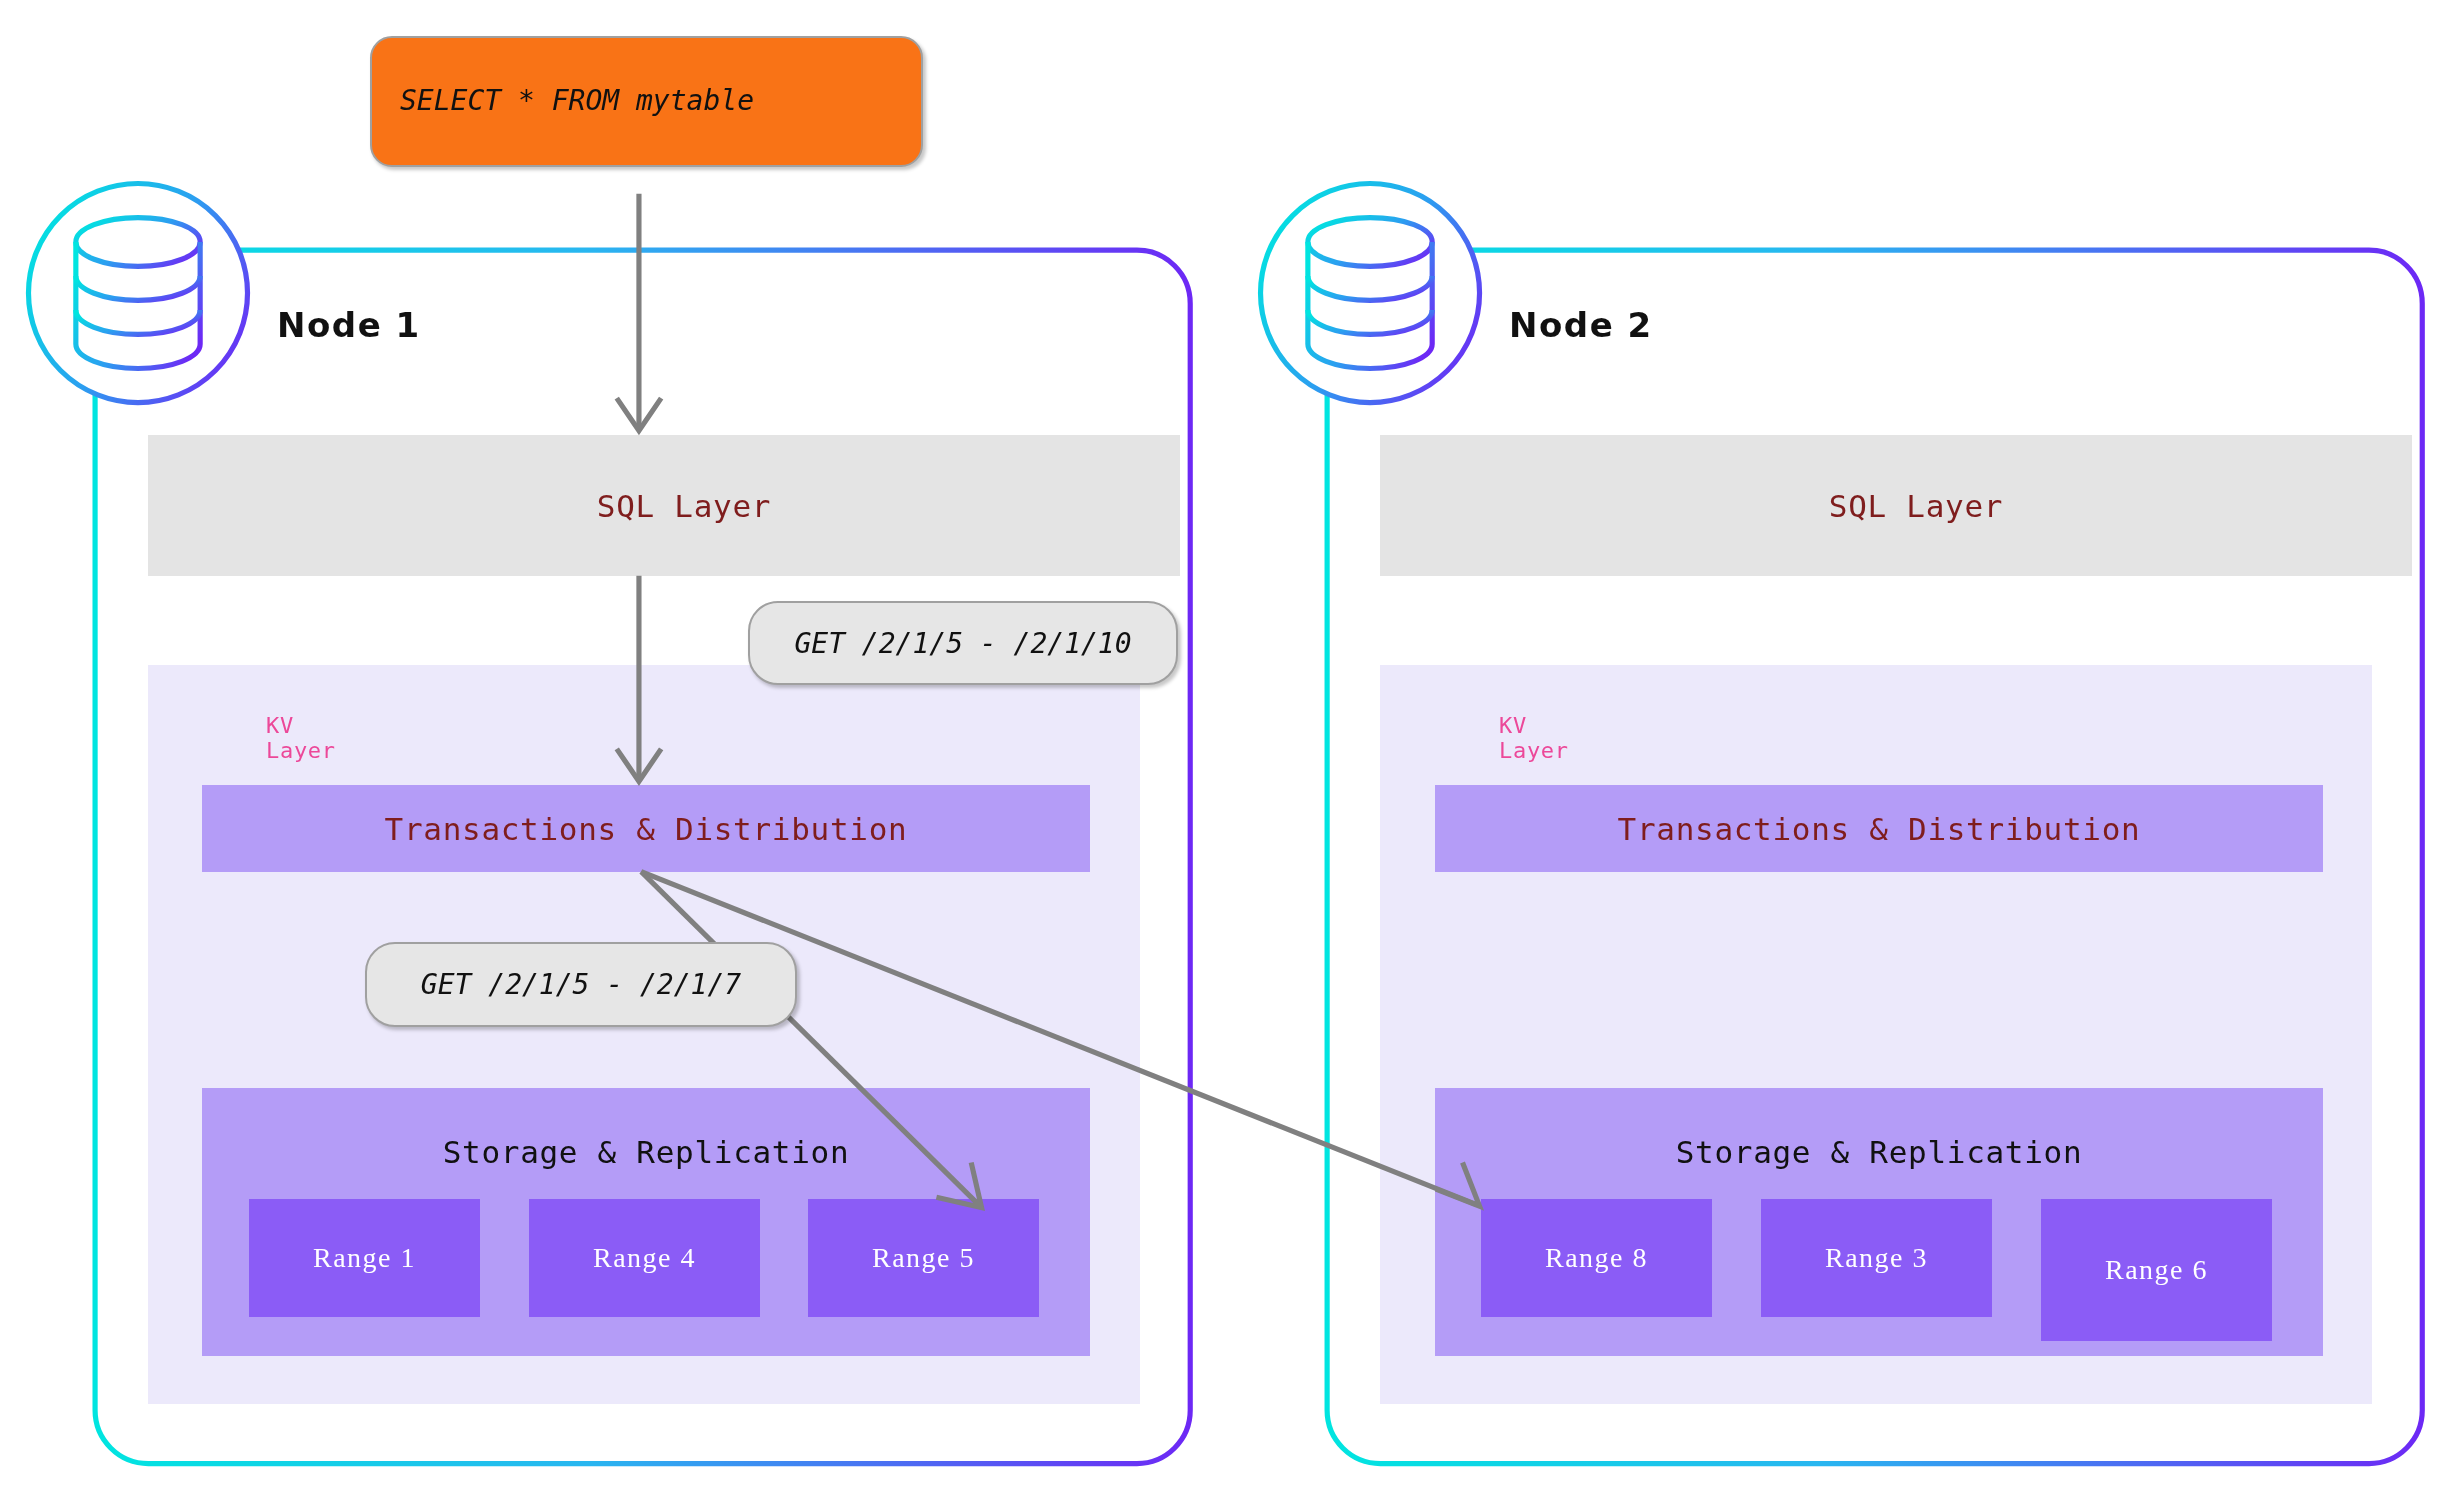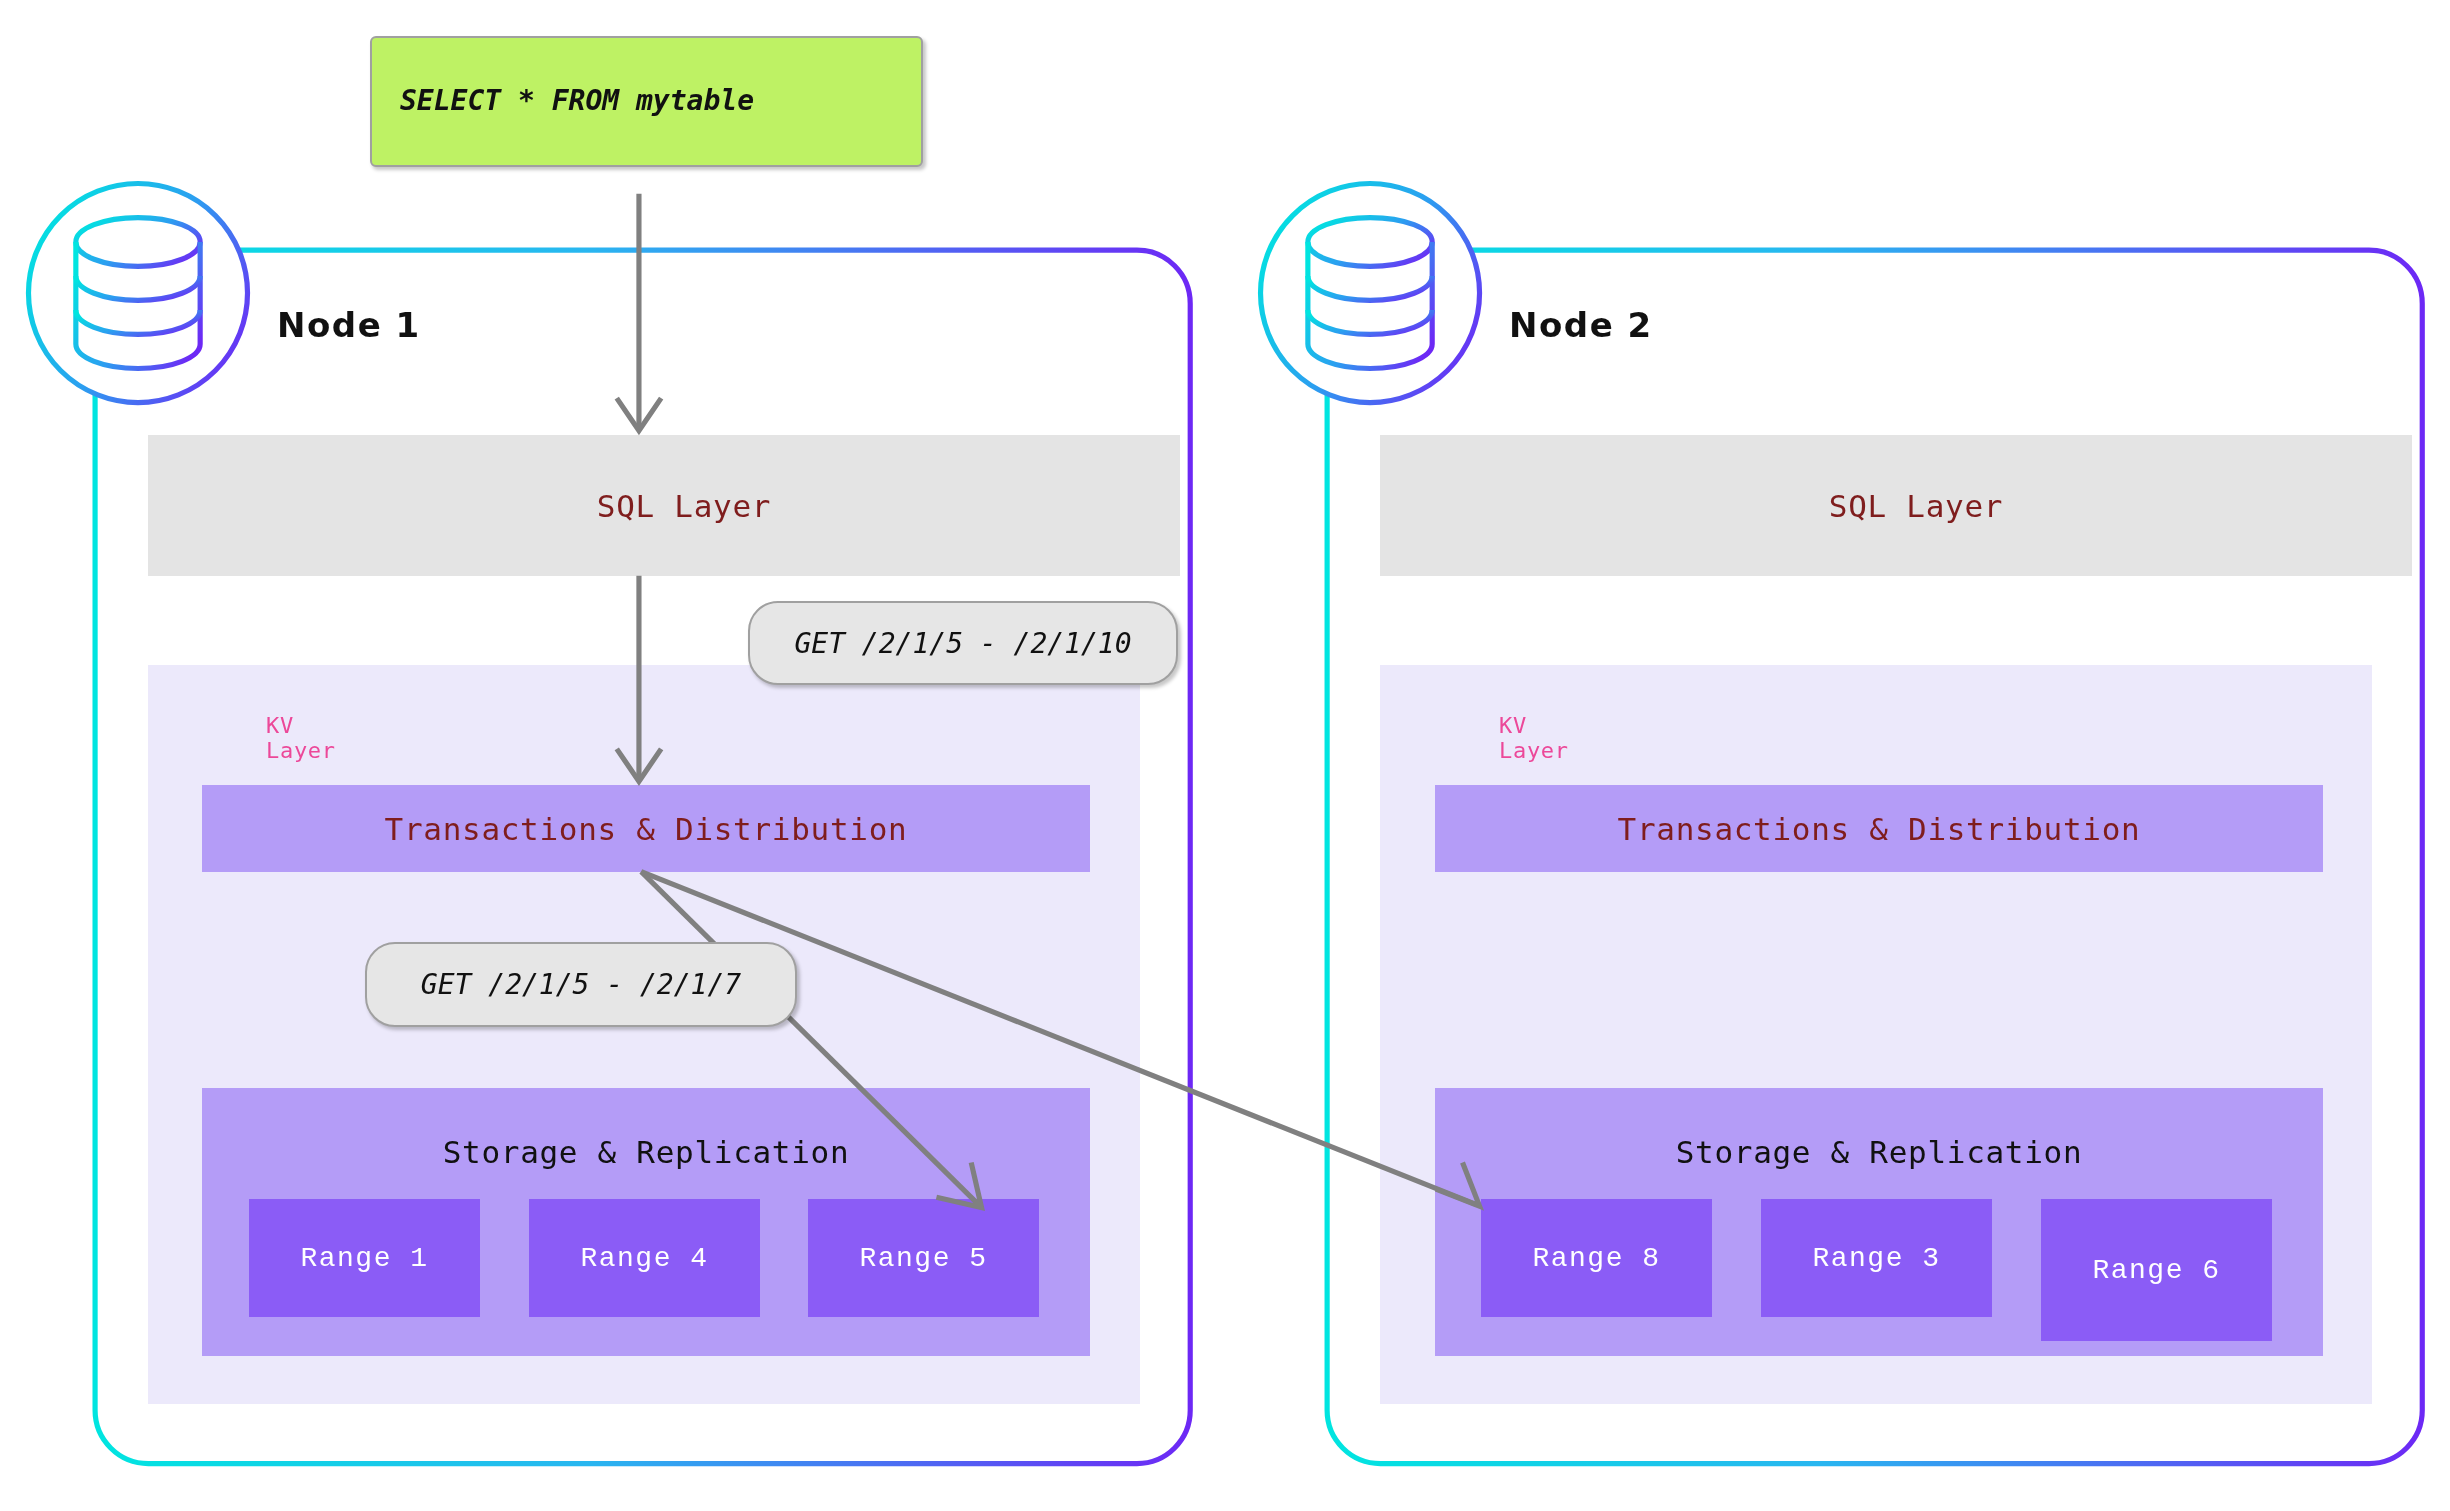--- a/index.html
+++ b/index.html
@@ -96,21 +96,21 @@
     color: #111111;
     letter-spacing: 0.7px;
     z-index: 25;
   }
   .range-box {
     position: absolute;
     background: #8b5cf6;
     display: flex;
     align-items: center;
     justify-content: center;
-    font-family: Liberation Mono, monospace;
+    font-family: Liberation Serif, serif;
     font-size: 28px;
     color: #ffffff;
     letter-spacing: 1.5px;
     z-index: 26;
   }
 
   
   .callout {
     position: absolute;
     background: #e6e6e6;
@@ -121,35 +121,34 @@
     align-items: center;
     justify-content: center;
     font-style: italic;
     font-size: 28px;
     color: #111111;
     white-space: pre;
     z-index: 50;
   }
   .sql-box {
     position: absolute;
-    background: #bef264;
+    background: #f97316;
     border: 2.2px solid #a0a0a0;
-    border-radius: 6px;
+    border-radius: 22px;
     box-shadow: 2.2px 3px 3.7px rgba(0,0,0,0.22);
     display: flex;
     flex-direction: column;
     justify-content: center;
     padding: 0 28px;
     font-style: italic;
     font-size: 28px;
     line-height: 1.45;
     color: #111111;
     white-space: pre;
     z-index: 50;
-    font-weight: bold;
   }
 </style>
 </head>
 <body>
 
 <div id="stage">
 
   <svg id="borders-layer" class="svg-layer" viewBox="0 0 3310 2042">
     <defs>
       <linearGradient id="nodeGrad1" x1="0" y1="0" x2="1" y2="0">

